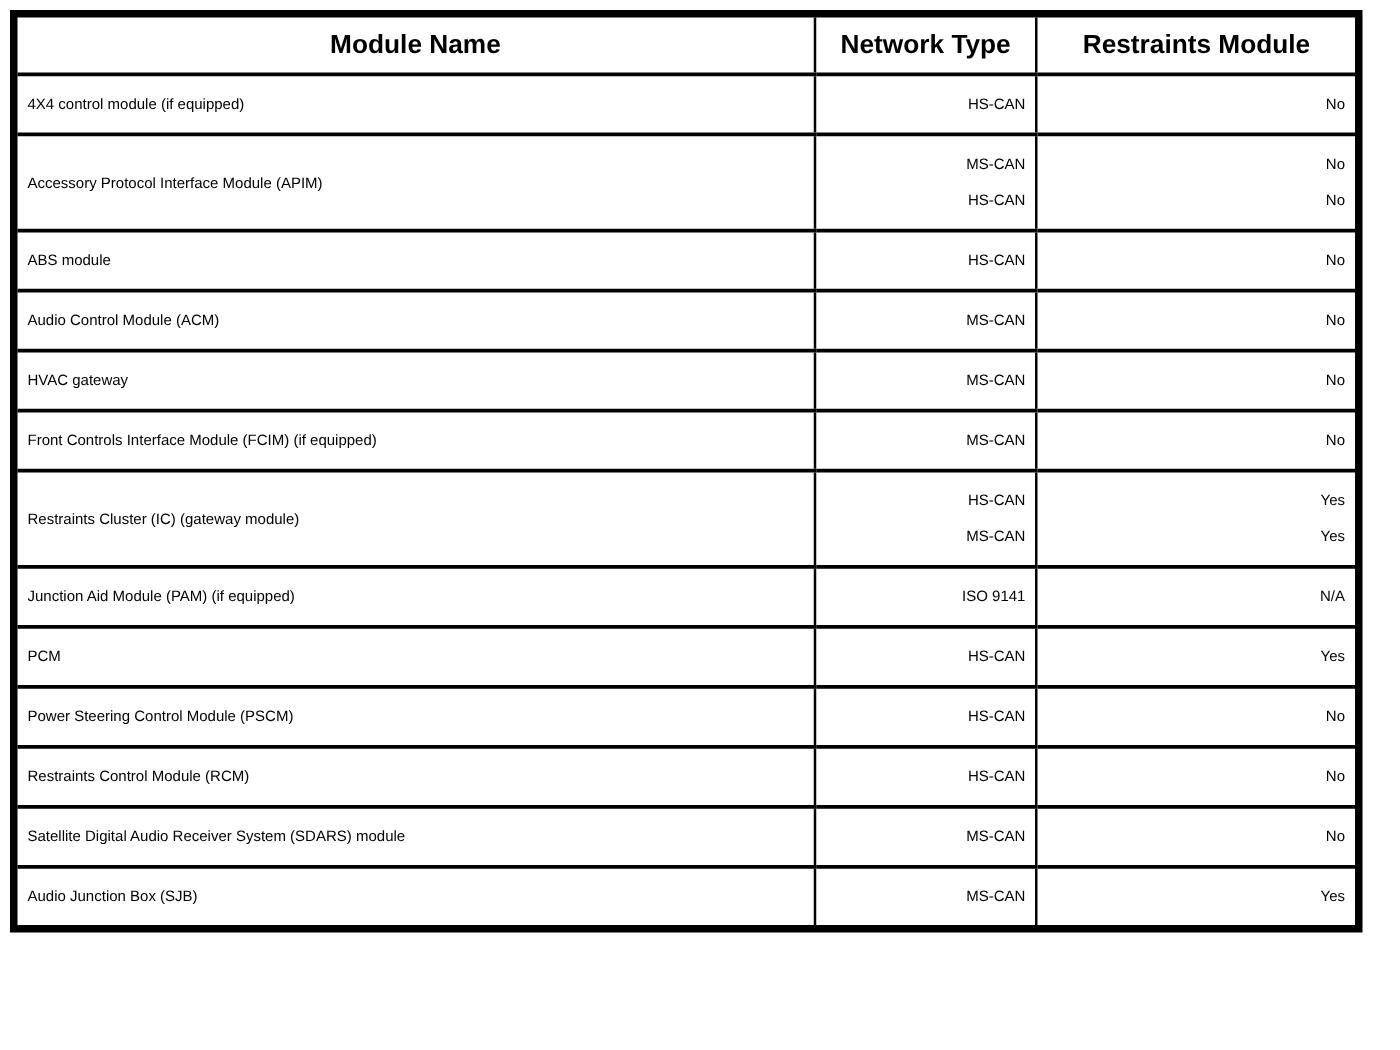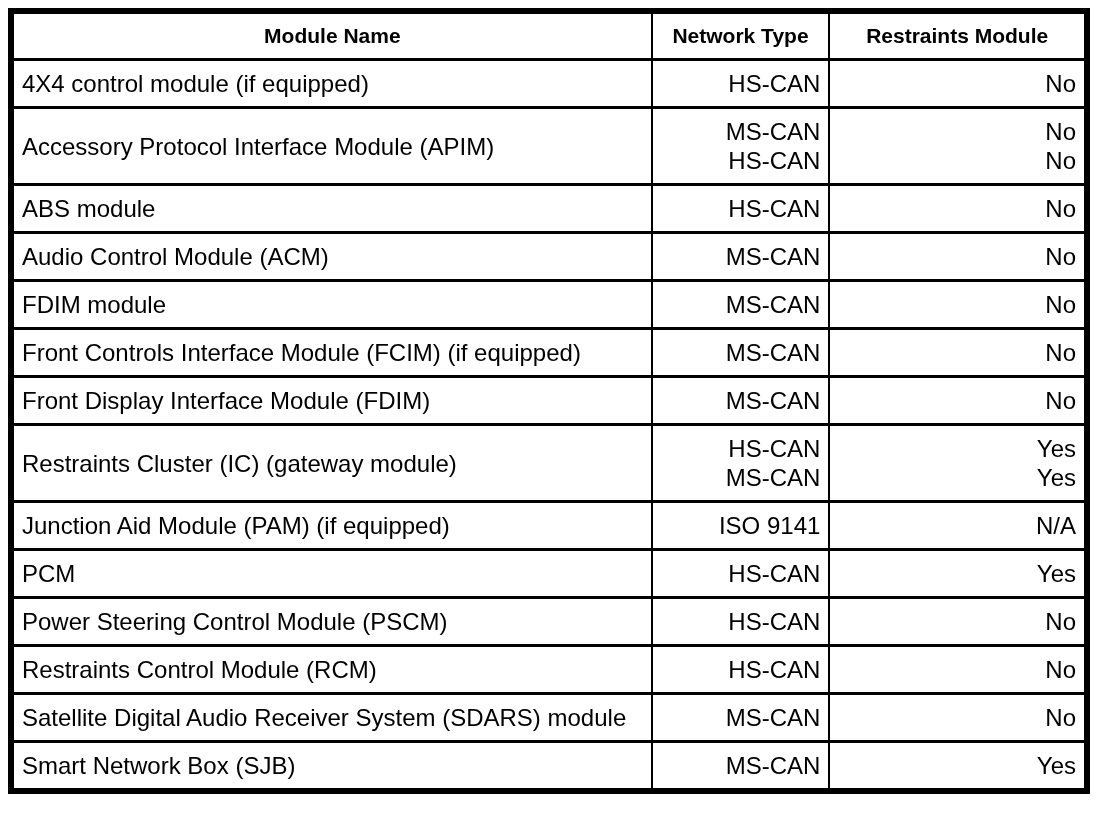--- a/index.html
+++ b/index.html
@@ -35,21 +35,21 @@
   th {
     font-weight: bold;
     font-size: 21px;
     line-height: 26px;
     padding: 9px 6px;
     text-align: center;
     border: 2px solid #000000;
     vertical-align: middle;
   }
   td {
-    font-size: 24px;
+    font-size: 12px;
     line-height: 29px;
     padding: 8px 8px;
     border: 2px solid #000000;
     border-top-width: 3px;
     vertical-align: middle;
     overflow: hidden;
   }
   .module-cell { text-align: left; }
   .center-cell { text-align: right; }
 
@@ -110,47 +110,38 @@
           <tr>
             <td class="module-cell">Audio Control Module (ACM)</td>
             <td class="center-cell">
               <div>MS-CAN</div>
             </td>
             <td class="center-cell">
               <div>No</div>
             </td>
           </tr>
           <tr>
-            <td class="module-cell">FDIM module</td>
+            <td class="module-cell">HVAC gateway</td>
             <td class="center-cell">
               <div>MS-CAN</div>
             </td>
             <td class="center-cell">
               <div>No</div>
             </td>
           </tr>
           <tr>
             <td class="module-cell">Front Controls Interface Module (FCIM) (if equipped)</td>
             <td class="center-cell">
               <div>MS-CAN</div>
             </td>
             <td class="center-cell">
               <div>No</div>
             </td>
           </tr>
           <tr>
-            <td class="module-cell">Front Display Interface Module (FDIM)</td>
-            <td class="center-cell">
-              <div>MS-CAN</div>
-            </td>
-            <td class="center-cell">
-              <div>No</div>
-            </td>
-          </tr>
-          <tr>
             <td class="module-cell">Restraints Cluster (IC) (gateway module)</td>
             <td class="center-cell">
               <div>HS-CAN</div>
               <div>MS-CAN</div>
             </td>
             <td class="center-cell">
               <div>Yes</div>
               <div>Yes</div>
             </td>
           </tr>
@@ -193,21 +184,21 @@
           <tr>
             <td class="module-cell">Satellite Digital Audio Receiver System (SDARS) module</td>
             <td class="center-cell">
               <div>MS-CAN</div>
             </td>
             <td class="center-cell">
               <div>No</div>
             </td>
           </tr>
           <tr>
-            <td class="module-cell">Smart Network Box (SJB)</td>
+            <td class="module-cell">Audio Junction Box (SJB)</td>
             <td class="center-cell">
               <div>MS-CAN</div>
             </td>
             <td class="center-cell">
               <div>Yes</div>
             </td>
           </tr>
         </tbody>
     </table>
   </div>

